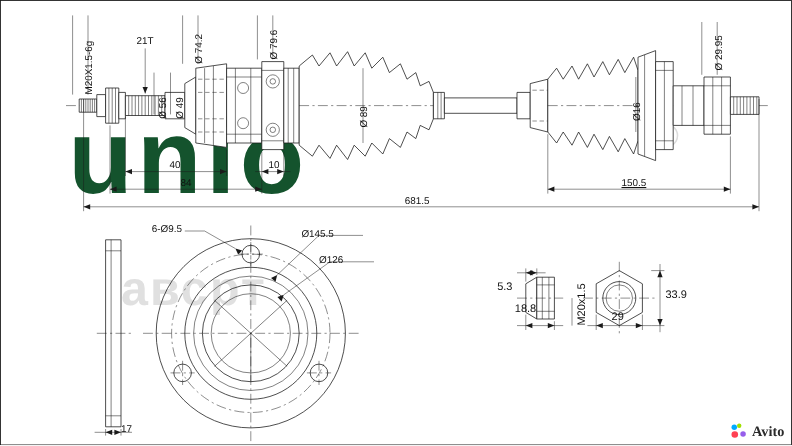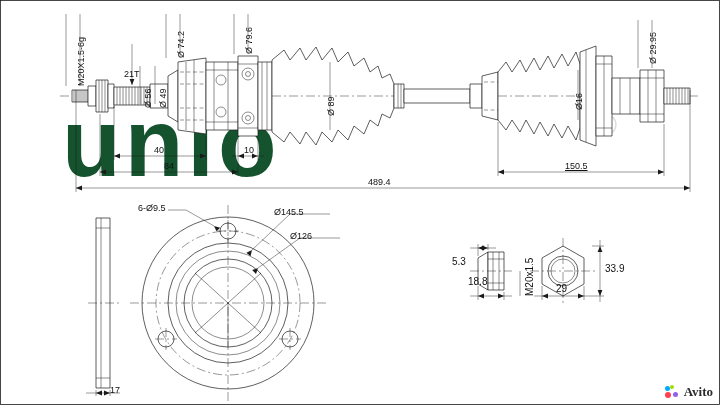--- a/index.html
+++ b/index.html
@@ -100,20 +100,21 @@
   }
   .frame { stroke: #1a1a1a; stroke-width: 0.8; fill: none; }
 </style>
 </head>
 <body>
 
 <div id="page">
 
   <div class="wm" id="wm-unio">unio</div>
   <div class="wm" id="wm-reg">®</div>
+  <div class="wm" id="wm-site">авсрт</div>
 
   <svg width="720" height="405" viewBox="0 0 720 405">
 
     <rect class="frame" x="0.5" y="0.5" width="719" height="404"></rect>
 
     <line class="ln-ctr" x1="60" y1="96" x2="700" y2="96"></line>
 
     <path class="ln fillw" d="M72,90 L88,90 L88,102 L72,102 Z"></path>
     <g class="ln-thin">
       <line x1="74" y1="90" x2="74" y2="102"></line>
@@ -423,34 +424,34 @@
     <polygon class="arrow" points="600,246 597.6,252 602.4,252"></polygon>
     <polygon class="arrow" points="600,296 597.6,290 602.4,290"></polygon>
 
     <g class="ln-dim">
       <line x1="520" y1="271" x2="520" y2="296"></line>
     </g>
 
   </svg>
 
   <div class="dim v" style="left:76px; top:86px;">M20X1.5-6g</div>
-  <div class="dim" style="left:124px; top:32px;margin-top:37px;">21T</div>
+  <div class="dim" style="left:124px; top:32px;">21T</div>
   <div class="dim v" style="left:176px; top:58px;">Ø 74.2</div>
   <div class="dim v" style="left:244px; top:54px;">Ø 79.6</div>
   <div class="dim v" style="left:143px; top:108px;">Ø 56</div>
   <div class="dim v" style="left:158px; top:108px;">Ø 49</div>
   <div class="dim v" style="left:326px; top:116px;">Ø 89</div>
   <div class="dim v" style="left:648px; top:64px;">Ø 29.95</div>
   <div class="dim v" style="left:574px; top:110px;">Ø16</div>
 
   <div class="dim" style="left:154px; top:145px;">40</div>
   <div class="dim" style="left:244px; top:145px;">10</div>
   <div class="dim" style="left:164px; top:161px;">84</div>
   <div class="dim" style="left:565px; top:161px;text-decoration:underline;">150.5</div>
-  <div class="dim" style="left:368px; top:177px;">489.4</div>
+  <div class="dim" style="left:368px; top:177px;">681.5</div>
 
   <div class="dim" style="left:138px; top:203px;">6-Ø9.5</div>
   <div class="dim" style="left:274px; top:207px;">Ø145.5</div>
   <div class="dim" style="left:290px; top:231px;">Ø126</div>
   <div class="dim" style="left:110px; top:385px;">17</div>
 
   <div class="dim" style="left:452px; top:256px; font-size:10px;">5.3</div>
   <div class="dim v" style="left:524px; top:296px; font-size:10px;">M20x1.5</div>
   <div class="dim" style="left:468px; top:276px; font-size:10px;">18.8</div>
   <div class="dim" style="left:556px; top:283px; font-size:10px;">29</div>

